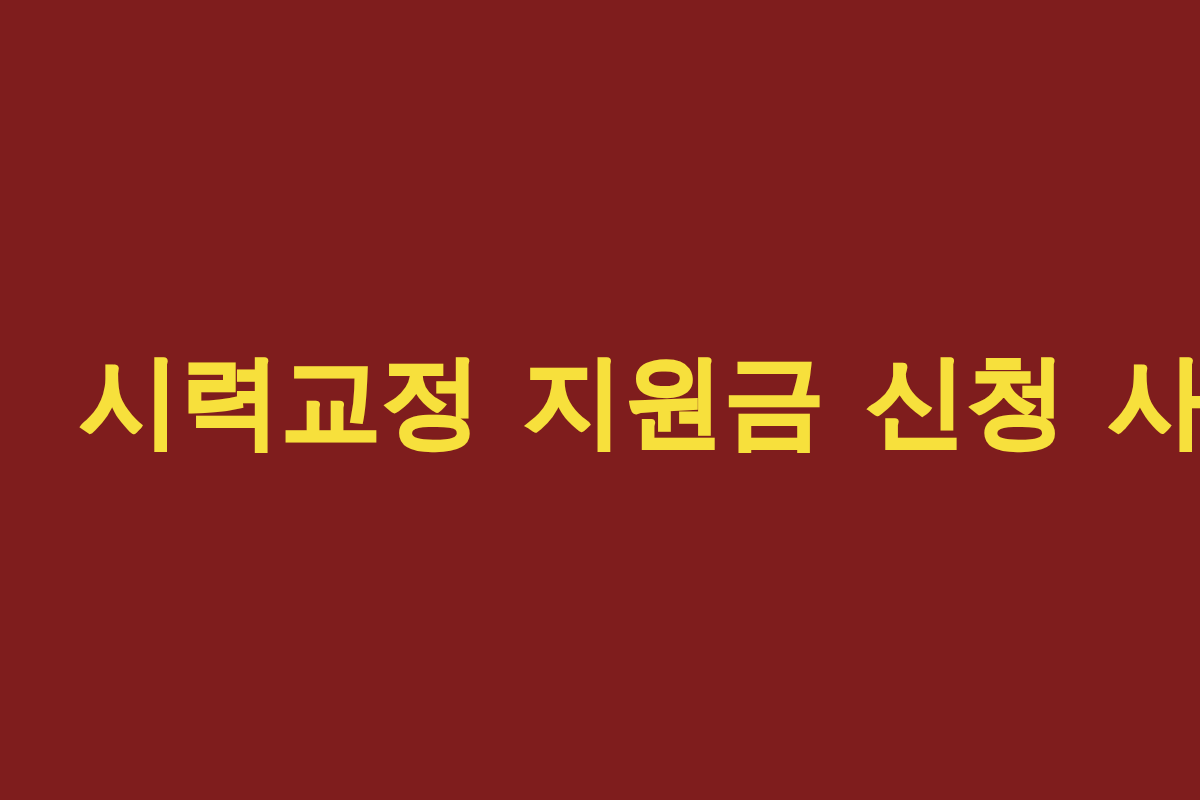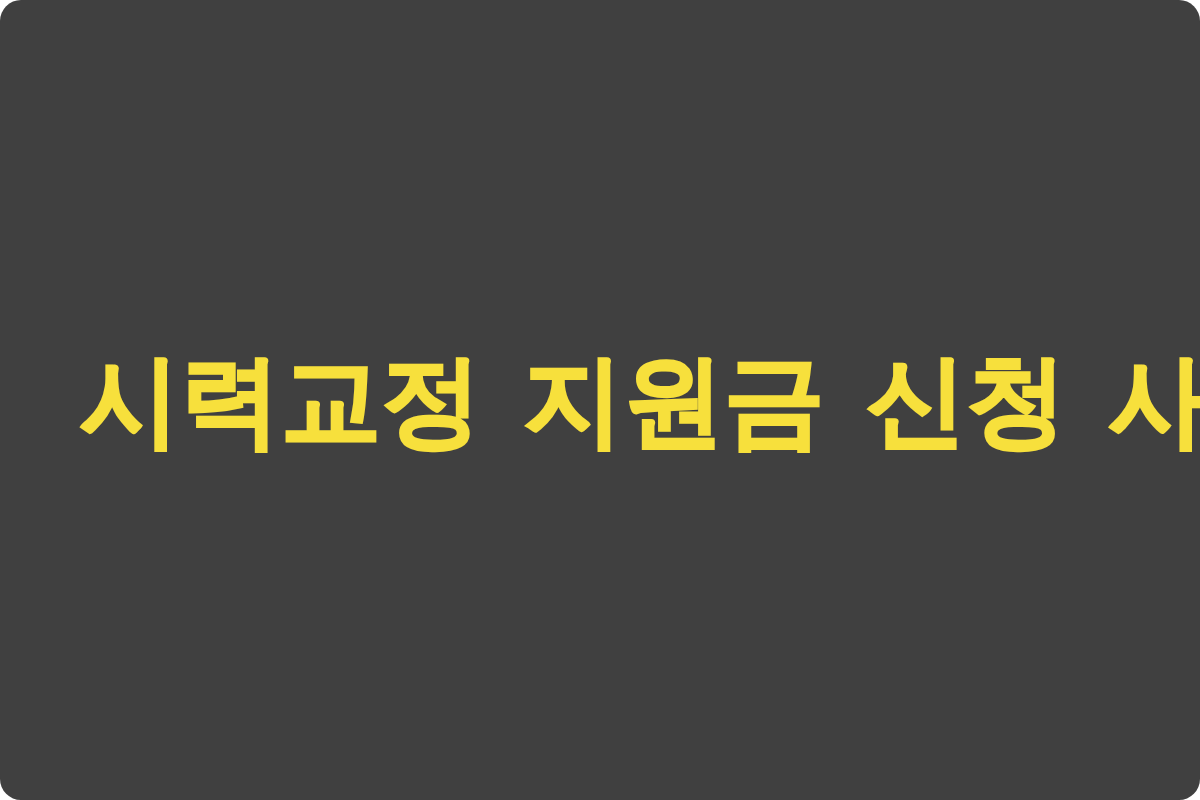--- a/index.html
+++ b/index.html
@@ -46,19 +46,19 @@
   }
 
   .headline-line {
     display: block;
     white-space: nowrap;
   }
 </style>
 </head>
 <body>
 
-<div id="title-card" style="background: #404040; border-radius: 21px;">
+<div id="title-card" style="background: #7f1d1d;">
 
   <h1 class="headline" style="color: rgb(247, 224, 60); -webkit-text-stroke-color: rgb(247, 224, 60);">
     <span class="headline-line">시력교정 지원금 신청 사</span>
   </h1>
 
 </div>
 
 </body></html>

